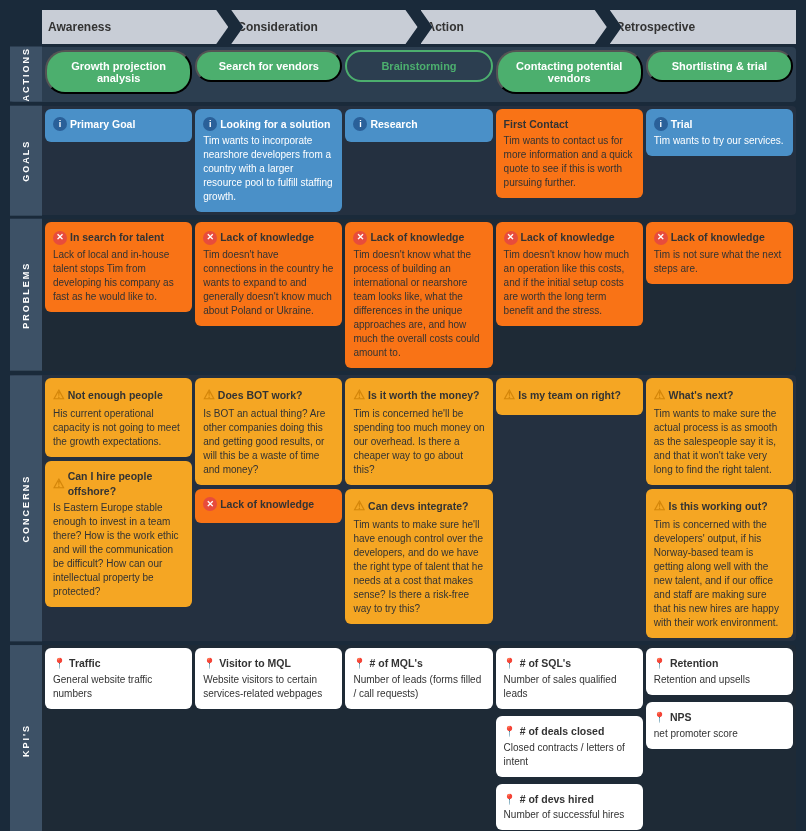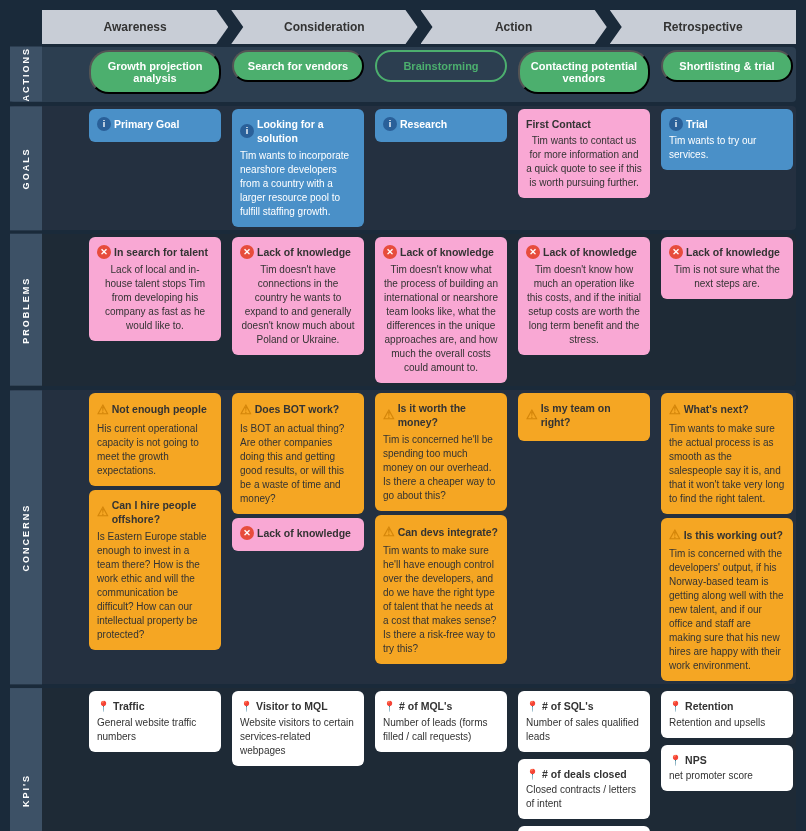--- a/index.html
+++ b/index.html
@@ -24,21 +24,21 @@
       display: flex;
       align-items: stretch;
       gap: 3px;
       margin-bottom: 3px;
       margin-left: 32px;
     }
     .header-cell {
       flex: 1;
       background: #c8cdd6;
       color: #333;
-      text-align: center;
+      text-align: left;
       padding: 10px 6px;
       font-size: 12px;
       font-weight: 600;
       position: relative;
       clip-path: polygon(0 0, calc(100% - 12px) 0, 100% 50%, calc(100% - 12px) 100%, 0 100%, 12px 50%);
     }
     .header-cell:first-child {
       clip-path: polygon(0 0, calc(100% - 12px) 0, 100% 50%, calc(100% - 12px) 100%, 0 100%);
     }
     .header-cell:last-child {
@@ -64,23 +64,22 @@
       letter-spacing: 2px;
       text-transform: uppercase;
       writing-mode: vertical-rl;
       text-orientation: mixed;
       transform: rotate(180deg);
       flex-shrink: 0;
     }
     .row-content {
       display: flex;
       flex: 1;
-      gap: 11px;
+      gap: 3px;
       padding: 3px;
-      margin-left: 44px;
     }
     .col {
       flex: 1;
       display: flex;
       flex-direction: column;
       gap: 4px;
     }
 
     
     .actions-row .row-label { background: #3d5166; }
@@ -103,26 +102,25 @@
       padding: 8px 10px;
       text-align: center;
       font-size: 11px;
       font-weight: 600;
       cursor: pointer;
       width: 100%;
     }
 
     
     .card {
-      background: #f9a8d4;
+      background: #f97316;
       border-radius: 6px;
       padding: 8px;
       font-size: 10px;
       line-height: 1.4;
-      text-align: center;
     }
     .card-blue {
       background: #4a90c8;
       color: #fff;
       border-radius: 6px;
       padding: 8px;
       font-size: 10px;
       line-height: 1.4;
     }
     .card-orange {

